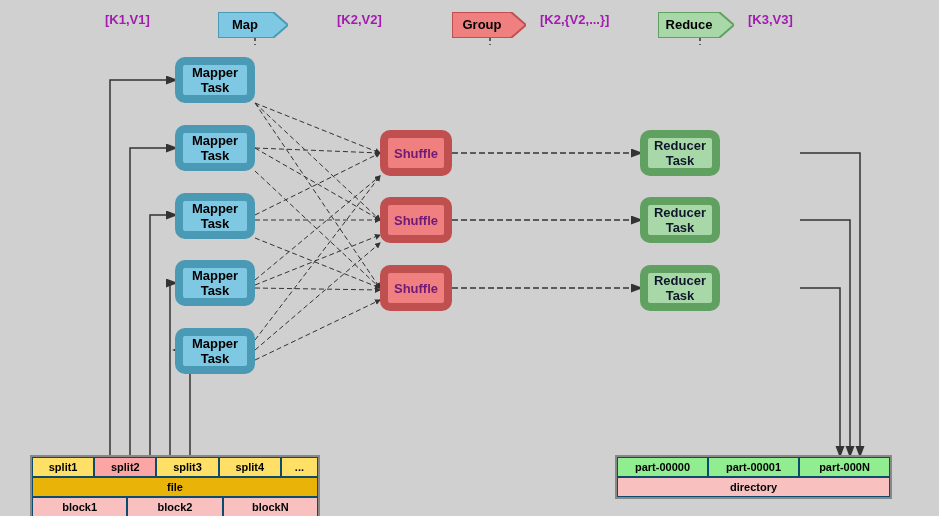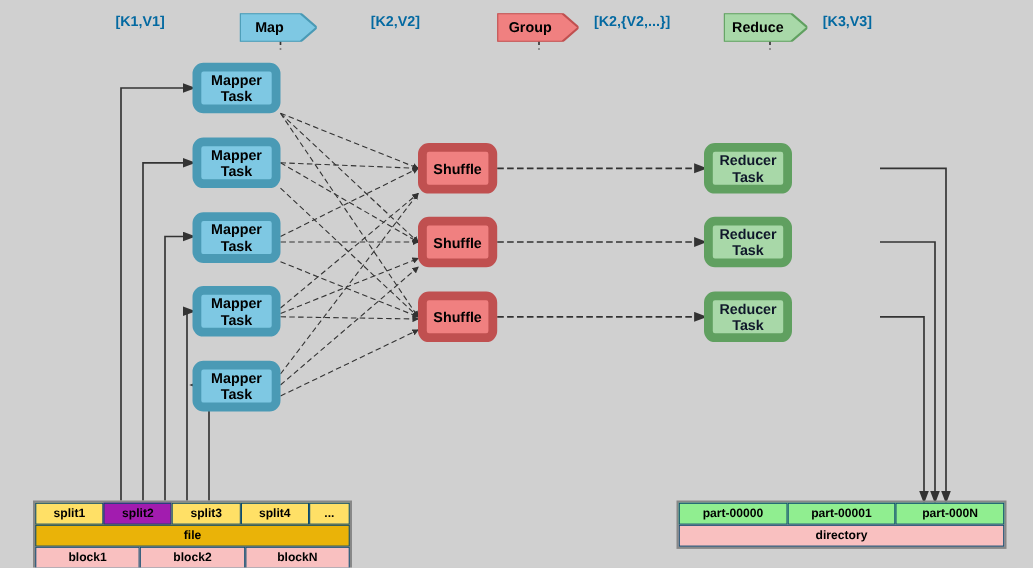--- a/index.html
+++ b/index.html
@@ -32,37 +32,37 @@
     .mapper {
       background: #7ec8e3;
       border-color: #4a9ab5;
       color: #000;
       width: 80px;
       height: 46px;
     }
     .shuffle {
       background: #f08080;
       border-color: #c05050;
-      color: #000000;
+      color: #701a75;
       width: 72px;
       height: 46px;
     }
     .reducer {
       background: #a8d8a8;
       border-color: #60a060;
       color: #0f172a;
       width: 80px;
       height: 46px;
     }
     
     .arrow-label {
       position: absolute;
       font-size: 13px;
       font-weight: bold;
-      color: #0369a1;
+      color: #a21caf;
     }
     .table-cell {
       border: 1px solid #0c4a6e;
       text-align: center;
       padding: 3px 5px;
       font-size: 11px;
       font-weight: bold;
     }
     
     .lines-svg {
@@ -215,36 +215,36 @@
 
   <div class="box reducer" style="left:640px; top:265px;">
     <span style="white-space:pre-line;">Reducer
 Task</span>
   </div>
 
 
   <div style="position:absolute; left:30px; top:455px; display:flex; flex-direction:column; border:2px solid #888; width:290px;">
     <div style="display:flex;">
       <div class="table-cell" style="background:#ffe066; flex:1;">split1</div>
-      <div class="table-cell" style="background:#a21caf; flex:1;">split2</div>
+      <div class="table-cell" style="background:#fca5a5; flex:1;">split2</div>
       <div class="table-cell" style="background:#ffe066; flex:1;">split3</div>
       <div class="table-cell" style="background:#ffe066; flex:1;">split4</div>
       <div class="table-cell" style="background:#ffe066; flex:0.5;">...</div>
     </div>
     <div style="display:flex; background:#90ee90;">
       <div class="table-cell" style="background:#eab308; flex:1; text-align:center;">file</div>
     </div>
     <div style="display:flex;">
       <div class="table-cell" style="background:#f9c0c0; flex:1;">block1</div>
       <div class="table-cell" style="background:#f9c0c0; flex:1;">block2</div>
       <div class="table-cell" style="background:#f9c0c0; flex:1;">blockN</div>
     </div>
   </div>
 
-  <div style="position:absolute; left:615px; top:455px; display:flex; flex-direction:column; border:2px solid #888; width:300px;">
+  <div style="position:absolute; left:615px; top:455px; display:flex; flex-direction:column; border:2px solid #888; width:277px;">
     <div style="display:flex;">
       <div class="table-cell" style="background:#90ee90; flex:1;">part-00000</div>
       <div class="table-cell" style="background:#90ee90; flex:1;">part-00001</div>
       <div class="table-cell" style="background:#90ee90; flex:1;">part-000N</div>
     </div>
     <div style="display:flex; background:#f9c0c0;">
       <div class="table-cell" style="background:#f9c0c0; flex:1; text-align:center;">directory</div>
     </div>
   </div>
 

